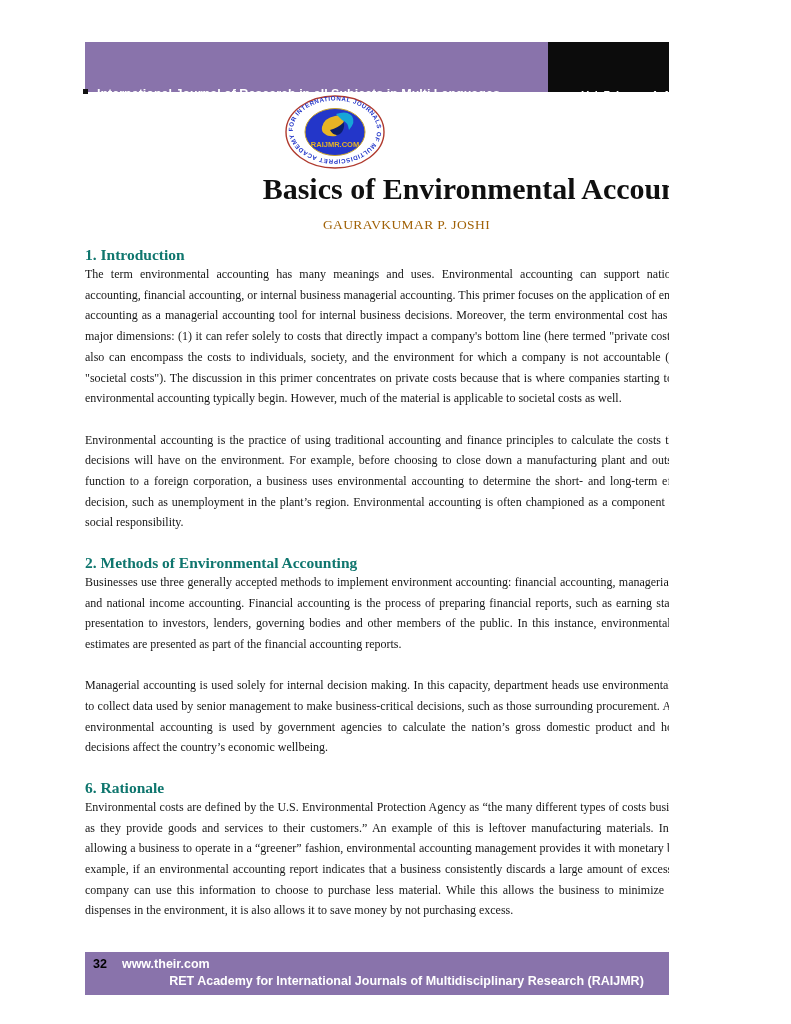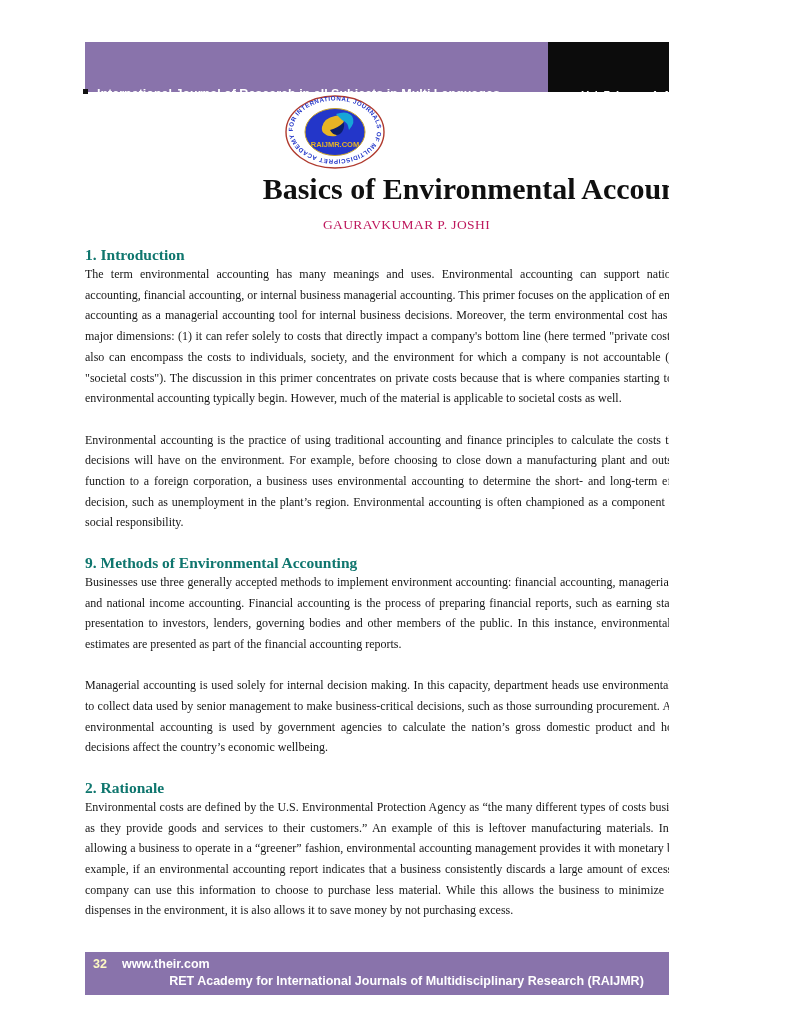--- a/index.html
+++ b/index.html
@@ -15,30 +15,30 @@
        padding:7px 9px 0 0;font-family:"Liberation Sans",sans-serif;font-weight:bold;
        font-size:11px;line-height:18.5px;white-space:pre;}
   .corner-dot{position:absolute;left:-2px;bottom:-2px;width:5px;height:5px;background:#121212;}
 
   
   .logo-wrap{position:absolute;top:94px;left:0;width:100%;text-align:center;}
 
   
   .content{position:absolute;top:172px;left:85px;width:643px;}
   .title{font-size:30px;font-weight:bold;text-align:right;margin:0 0 11px 0;color:#101010;}
-  .author{font-size:13.5px;text-align:center;margin:0 0 13px 0;letter-spacing:.4px;color:#be185d;}
+  .author{font-size:13.5px;text-align:center;margin:0 0 13px 0;letter-spacing:.4px;color:#a16207;}
   .sec-heading{font-size:15.5px;font-weight:bold;margin:0;color:#0f766e;}
   .para{font-size:12px;line-height:20.7px;text-align:justify;margin:0 0 20.7px 0;}
 
   
   .footer-bar{position:absolute;top:952px;left:85px;width:643px;background:var(--purple);
        box-sizing:border-box;padding:4px 8px 5px 8px;color:#ffffff;
        font-family:"Liberation Sans",sans-serif;font-weight:bold;font-size:12.5px;}
   .footer-line1{display:flex;align-items:baseline;line-height:17px;white-space:pre;}
-  .pageno{color:#fef9c3;margin-right:7px;}
+  .pageno{color:#000000;margin-right:7px;}
   .ftext{margin-right:auto;}
   .site{margin-left:8px;}
   .footer-line2{text-align:center;line-height:17px;}
 </style>
 </head>
 <body>
 
 <div class="page">
 
   <div class="header-bar">
@@ -71,25 +71,25 @@
   </div>
 
   <div class="content">
     <h1 class="title">Basics of Environmental Accounting</h1>
     <div class="author">GAURAVKUMAR P. JOSHI</div>
 
     <h2 class="sec-heading">1. Introduction</h2>
     <p class="para">The term environmental accounting has many meanings and uses. Environmental accounting can support national income accounting, financial accounting, or internal business managerial accounting. This primer focuses on the application of environmental accounting as a managerial accounting tool for internal business decisions. Moreover, the term environmental cost has at least two major dimensions: (1) it can refer solely to costs that directly impact a company's bottom line (here termed "private costs"), or (2) it also can encompass the costs to individuals, society, and the environment for which a company is not accountable (here termed "societal costs"). The discussion in this primer concentrates on private costs because that is where companies starting to implement environmental accounting typically begin. However, much of the material is applicable to societal costs as well.</p>
     <p class="para">Environmental accounting is the practice of using traditional accounting and finance principles to calculate the costs that business decisions will have on the environment. For example, before choosing to close down a manufacturing plant and outsourcing the function to a foreign corporation, a business uses environmental accounting to determine the short- and long-term effects of the decision, such as unemployment in the plant’s region. Environmental accounting is often championed as a component of corporate social responsibility.</p>
 
-    <h2 class="sec-heading">9. Methods of Environmental Accounting</h2>
+    <h2 class="sec-heading">2. Methods of Environmental Accounting</h2>
     <p class="para">Businesses use three generally accepted methods to implement environment accounting: financial accounting, managerial accounting and national income accounting. Financial accounting is the process of preparing financial reports, such as earning statements, for presentation to investors, lenders, governing bodies and other members of the public. In this instance, environmental accounting estimates are presented as part of the financial accounting reports.</p>
     <p class="para">Managerial accounting is used solely for internal decision making. In this capacity, department heads use environmental accounting to collect data used by senior management to make business-critical decisions, such as those surrounding procurement. Alternatively, environmental accounting is used by government agencies to calculate the nation’s gross domestic product and how business decisions affect the country’s economic wellbeing.</p>
 
-    <h2 class="sec-heading">2. Rationale</h2>
+    <h2 class="sec-heading">6. Rationale</h2>
     <p class="para">Environmental costs are defined by the U.S. Environmental Protection Agency as “the many different types of costs businesses incur as they provide goods and services to their customers.” An example of this is leftover manufacturing materials. In addition to allowing a business to operate in a “greener” fashion, environmental accounting management provides it with monetary benefits. For example, if an environmental accounting report indicates that a business consistently discards a large amount of excess material, a company can use this information to choose to purchase less material. While this allows the business to minimize the waste it dispenses in the environment, it is also allows it to save money by not purchasing excess.</p>
   </div>
 
   <div class="footer-bar">
     <div class="footer-line1">
       <span class="pageno">32</span>
       <span class="site">www.their.com</span>
     </div>
     <div class="footer-line2">RET Academy for International Journals of Multidisciplinary Research (RAIJMR)</div>
   </div>

